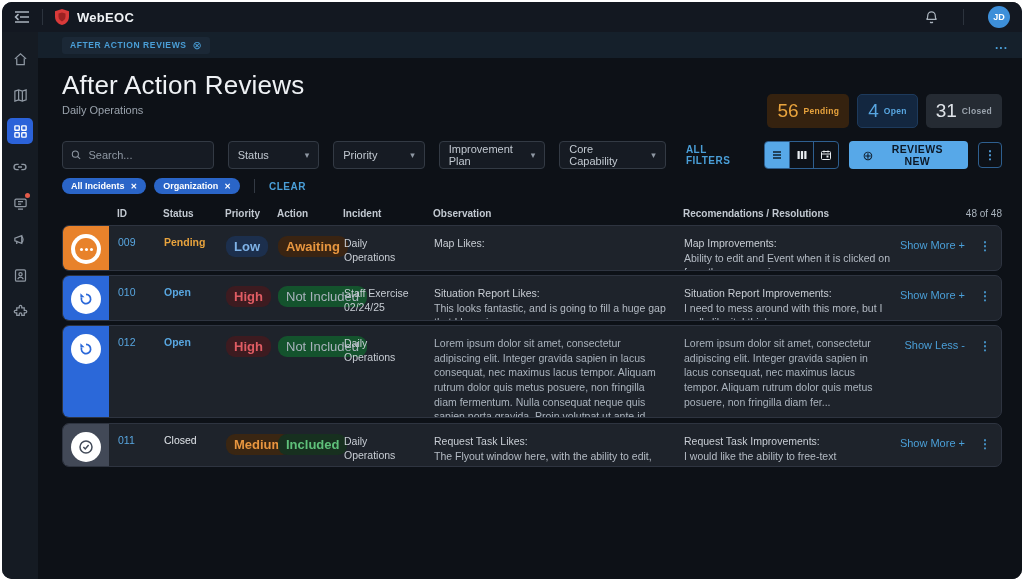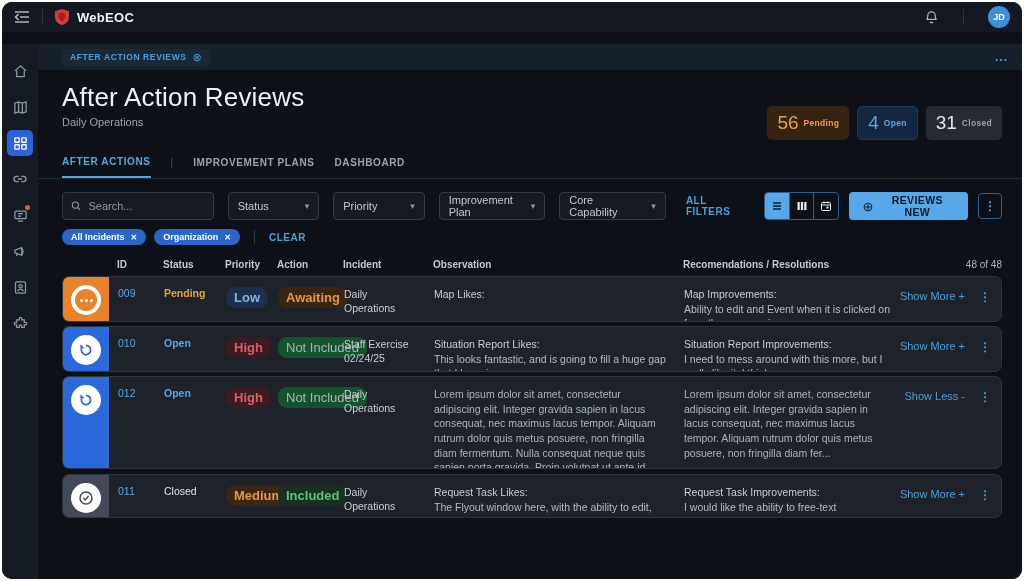--- a/index.html
+++ b/index.html
@@ -1,17 +1,17 @@
 <!DOCTYPE html>
 <html><head>
 <meta charset="utf-8">
 <style>
   * { margin:0; padding:0; box-sizing:border-box; }
   html,body { width:1024px; height:581px; background:#ffffff; font-family:"Liberation Sans", sans-serif; overflow:hidden; }
-  .app { position:relative; width:1020px; height:577px; margin:2px; border-radius:10px; overflow:hidden; background:#0d1117; display:flex; flex-direction:column;gap:12px; }
+  .app { position:relative; width:1020px; height:577px; margin:2px; border-radius:10px; overflow:hidden; background:#0d1117; display:flex; flex-direction:column; }
 
   
   .topbar { height:30px; background:#131821; display:flex; align-items:center; padding:0 12px; flex:0 0 auto; }
   .collapse-btn { color:#aab3bd; display:flex; align-items:center; cursor:pointer; }
   .tb-divider { width:1px; height:16px; background:#2c333d; margin:0 12px; }
   .logo-shield { display:flex; align-items:center; margin-right:8px; }
   .app-name { color:#f0f3f6; font-size:13px; font-weight:bold; letter-spacing:.3px; }
   .tb-right { margin-left:auto; display:flex; align-items:center; gap:12px; }
   .bell { color:#aab3bd; display:flex; }
   .avatar { width:22px; height:22px; border-radius:50%; background:#3d8fd9; color:#fff; font-size:9px; font-weight:bold; display:flex; align-items:center; justify-content:center; }
@@ -241,26 +241,20 @@
             <span class="num">4</span>
             <span class="lbl">Open</span>
           </div>
           <div class="hbadge hb-closed">
             <span class="num">31</span>
             <span class="lbl">Closed</span>
           </div>
         </div>
       </div>
 
-      <div class="subtabs">
-        <span class="subtab active">AFTER ACTIONS</span>
-        <span class="subtab-sep">|</span>
-        <span class="subtab">IMPROVEMENT PLANS</span>
-        <span class="subtab">DASHBOARD</span>
-      </div>
 
       <div class="filterbar">
         <div class="searchbox">
           <svg width="12" height="12" viewBox="0 0 24 24" fill="none" stroke="#8f98a3" stroke-width="2.4">
               <circle cx="10" cy="10" r="7"></circle>
               <path d="m15.5 15.5 5.5 5.5"></path>
             </svg>
           <input type="text" placeholder="Search..." style="">
         </div>
         <div class="dropdown dd-status">

